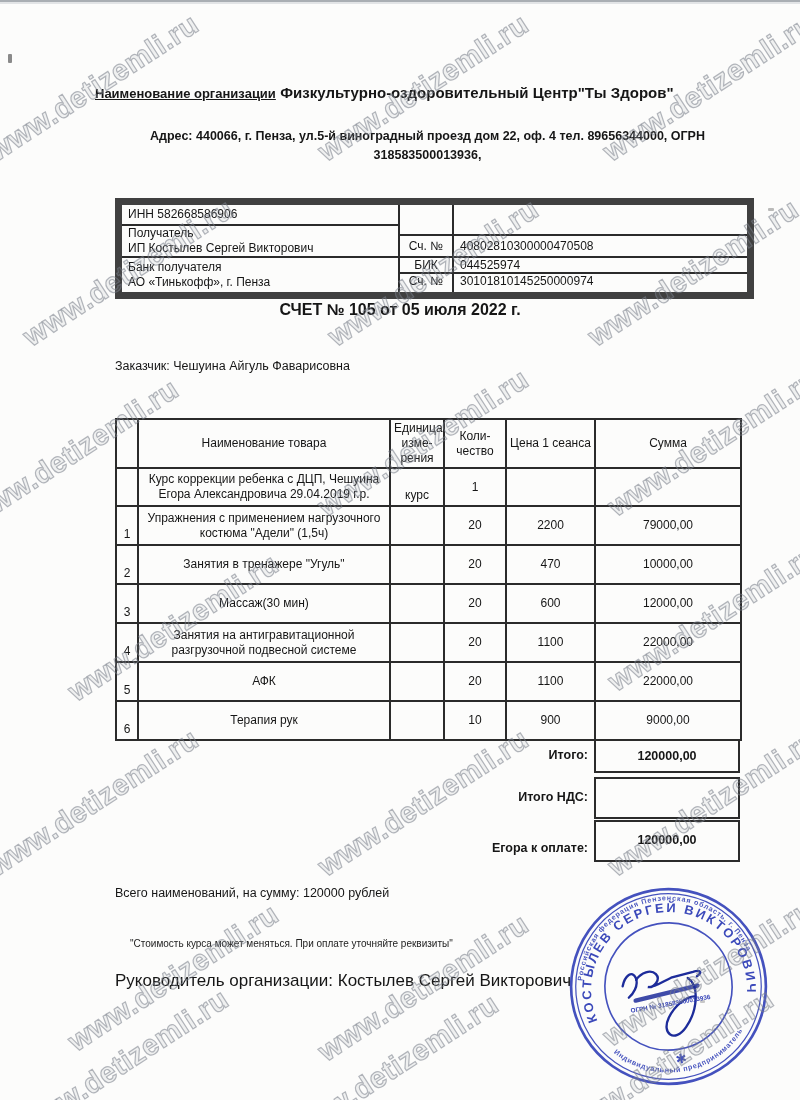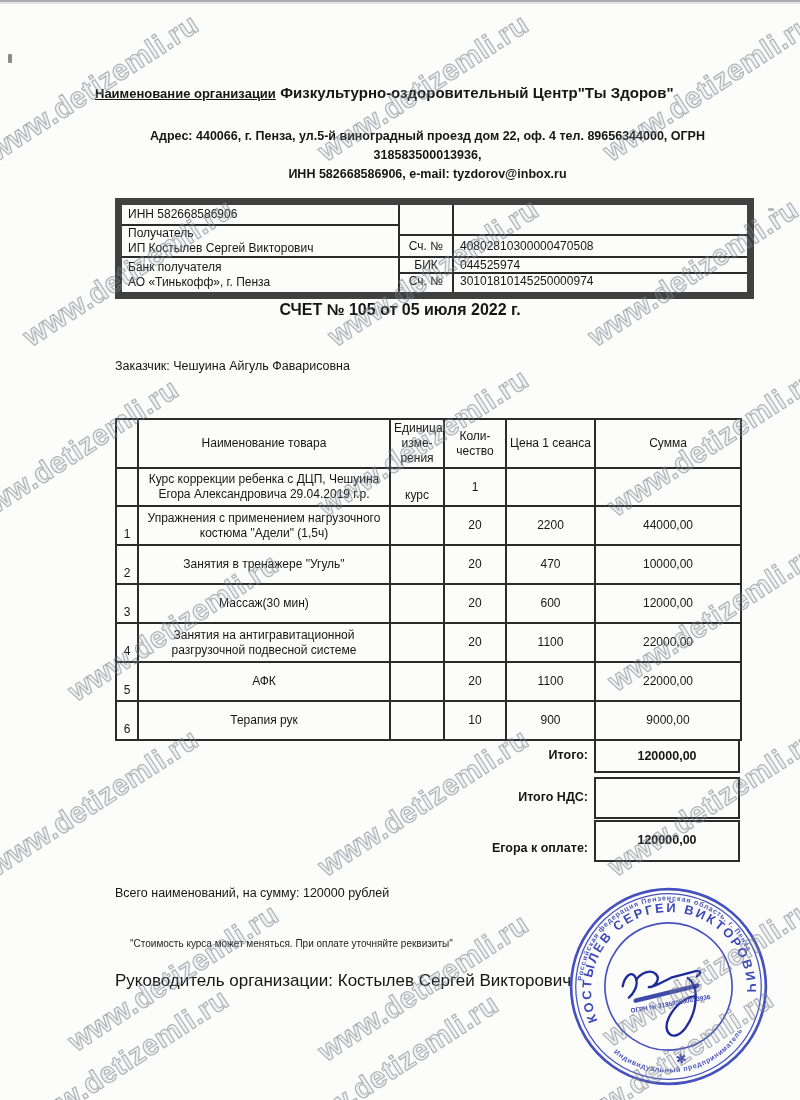--- a/index.html
+++ b/index.html
@@ -99,21 +99,20 @@
   <span class="wm" style="left:300px;top:1115px">www.detizemli.ru</span>
   <span class="wm" style="left:575px;top:1110px">www.detizemli.ru</span>
 
   <div class="org-line">
     <span class="org-label">Наименование организации</span>
     <span class="org-name">Физкультурно-оздоровительный Центр"Ты Здоров"</span>
   </div>
   <div class="address">
     <div>Адрес: 440066, г. Пенза, ул.5-й виноградный проезд дом 22, оф. 4 тел. 89656344000, ОГРН</div>
     <div>318583500013936,</div>
-    <div>ИНН 582668586906,  e-mail: tyzdorov@inbox.ru</div>
   </div>
 
   <div class="bank">
     <span class="txt" style="left:6px;top:2px">ИНН 582668586906</span>
     <span class="txt" style="left:6px;top:21px">Получатель</span>
     <span class="txt" style="left:6px;top:36px">ИП Костылев Сергей Викторович</span>
     <span class="txt" style="left:6px;top:55px">Банк получателя</span>
     <span class="txt" style="left:6px;top:70px">АО «Тинькофф», г. Пенза</span>
     <span class="midcell" style="top:34px">Сч. №</span>
     <span class="midcell" style="top:53px">БИК</span>
@@ -157,21 +156,21 @@
       <td>1</td>
       <td></td>
       <td></td>
     </tr>
     <tr style="height:39px">
       <td class="c-num">1</td>
       <td>Упражнения с применением нагрузочного костюма "Адели" (1,5ч)</td>
       <td></td>
       <td>20</td>
       <td>2200</td>
-      <td>44000,00</td>
+      <td>79000,00</td>
     </tr>
     <tr style="height:39px">
       <td class="c-num">2</td>
       <td>Занятия в тренажере "Угуль"</td>
       <td></td>
       <td>20</td>
       <td>470</td>
       <td>10000,00</td>
     </tr>
     <tr style="height:39px">

